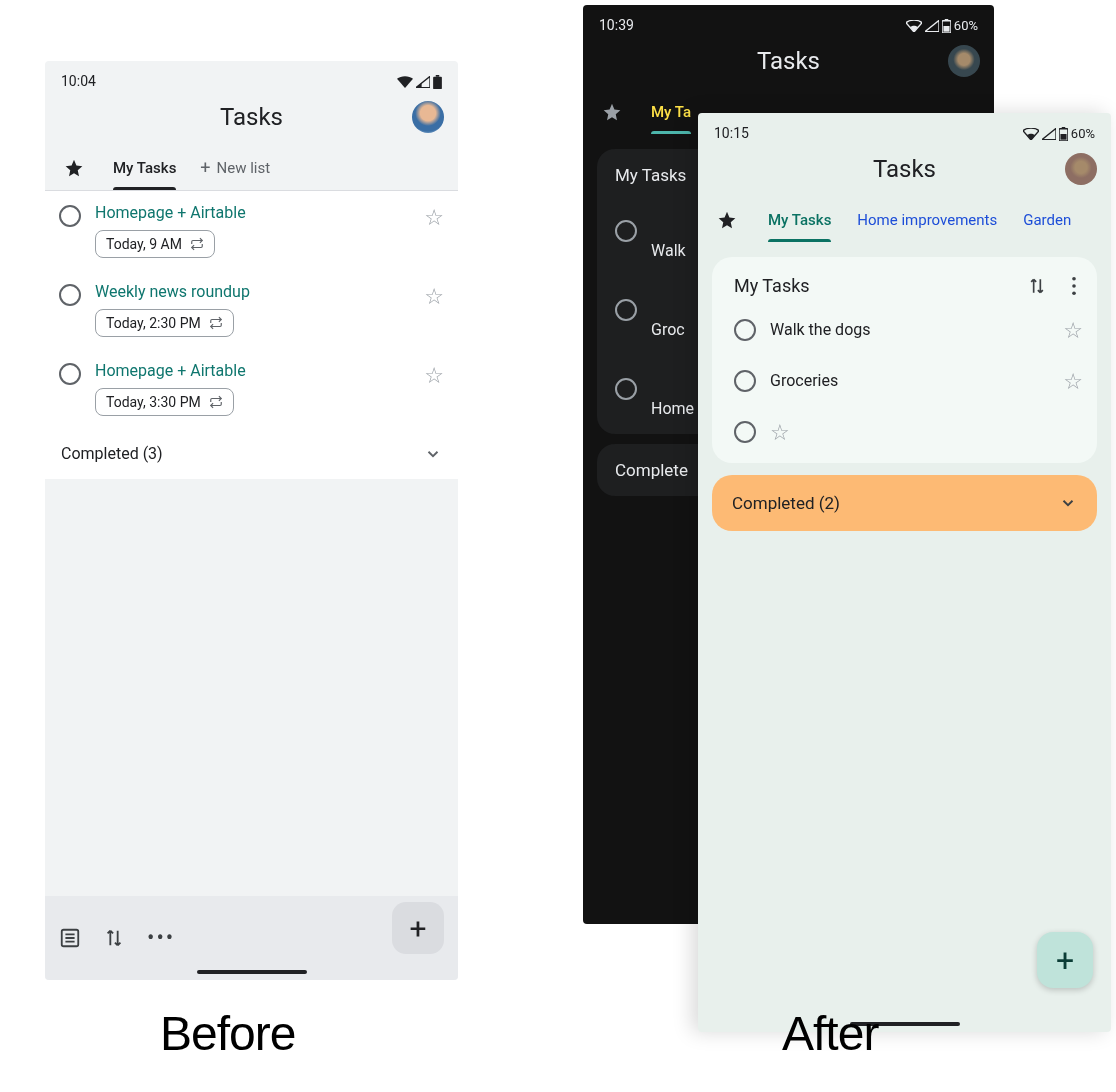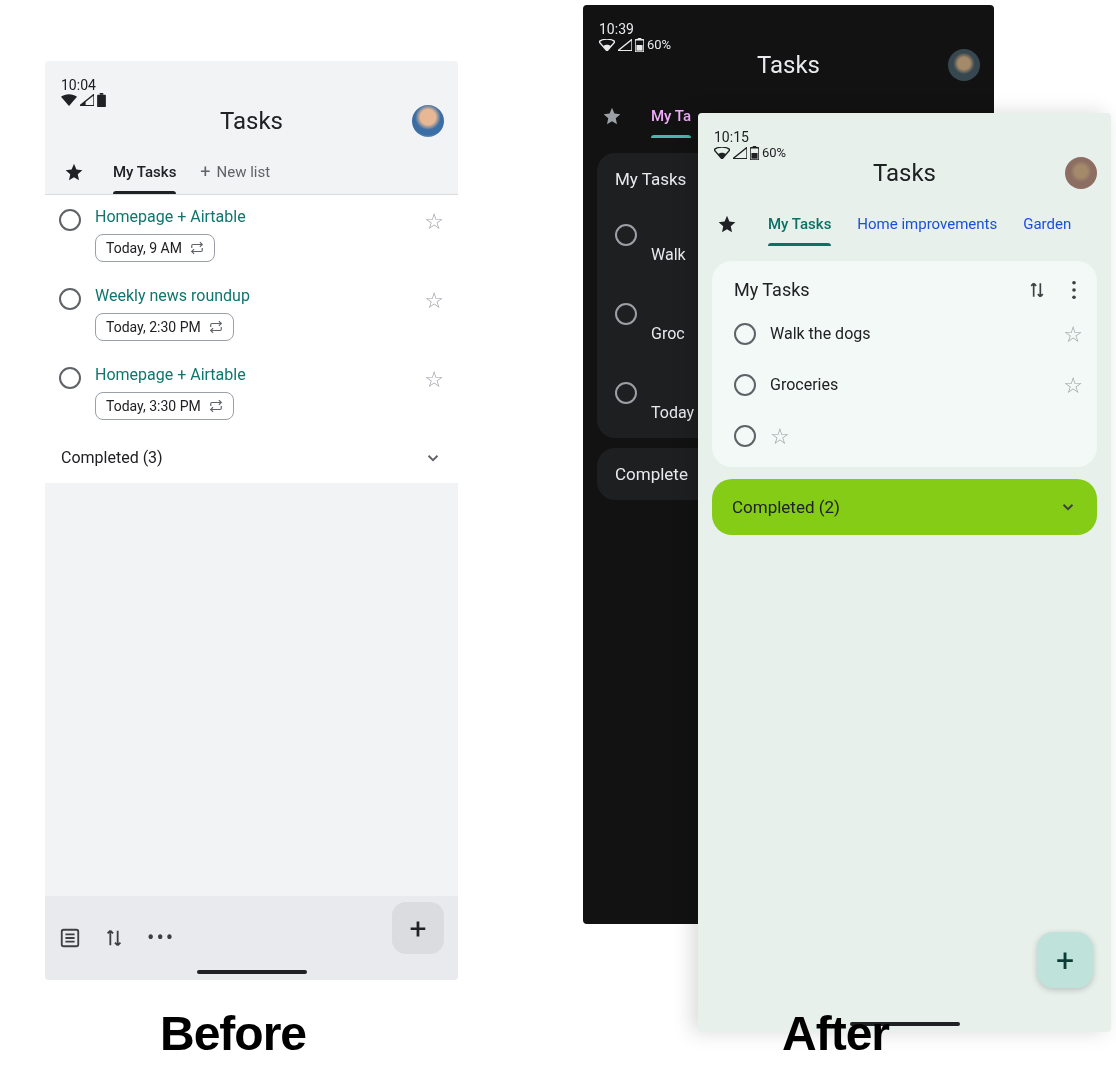--- a/index.html
+++ b/index.html
@@ -1,20 +1,20 @@
 <!DOCTYPE html>
 <html><head>
 <meta charset="utf-8">
 <style>
   * { box-sizing: border-box; margin: 0; padding: 0; font-family: Roboto, -apple-system, BlinkMacSystemFont, "Segoe UI", Arial, sans-serif; }
   body { background: #fff; width: 1116px; height: 1092px; position: relative; overflow: hidden; }
 
   
   .phone { position: absolute; overflow: hidden; border-radius: 4px; }
-  .status-bar { height: 28px; display: flex; align-items: flex-start; justify-content: space-between; padding: 16px 16px; font-size: 14px; flex-direction: column; }
+  .status-bar { height: 28px; display: flex; align-items: flex-end; justify-content: space-between; padding: 0 16px; font-size: 14px; }
   .status-bar .icons { display: flex; align-items: center; gap: 3px; }
   .app-header { position: relative; height: 56px; display: flex; align-items: center; justify-content: center; }
   .app-header .avatar { position: absolute; right: 14px; width: 32px; height: 32px; border-radius: 50%; }
   .tabs { display: flex; align-items: center; padding: 0 14px; gap: 24px; height: 46px; }
   .tabs .star { width: 30px; display:flex; align-items:center; justify-content:center; }
   .tab { font-size: 15px; padding-bottom: 12px; padding-top: 12px; position: relative; cursor: pointer; white-space: nowrap; }
   .tab.active::after { content:""; position:absolute; left:0; right:0; bottom:-1px; height:3px; border-radius:3px 3px 0 0; }
 
   
   .task-row { display:flex; align-items:flex-start; padding: 12px 14px 6px 14px; gap: 14px; }
@@ -25,21 +25,21 @@
   .task-title { font-size:16px; color:#0f766e; }
   .chip { align-self:flex-start; border:1px solid #9aa0a6; border-radius:8px; padding:5px 10px; font-size:14px; color:#202124; display:flex; align-items:center; gap:8px; margin-bottom:6px;}
   .star-out { color:#9aa0a6; font-size:22px; margin-top:2px; }
 
   .completed-row { display:flex; align-items:center; justify-content:space-between; padding: 16px 16px; font-size:16px; }
 
   .bottom-bar { position:absolute; left:0; right:0; bottom:0; height:84px; display:flex; align-items:center; padding: 0 14px; gap:22px; }
   .fab { position:absolute; width:52px; height:52px; border-radius:14px; display:flex; align-items:center; justify-content:center; font-size:30px; }
   .gesture { position:absolute; bottom:6px; left:50%; transform:translateX(-50%); width:110px; height:4px; border-radius:2px; }
 
-  .caption { position:absolute; font-weight:700; font-family: Arial Black, Arial, sans-serif; font-size:48px; letter-spacing:-1px; }
+  .caption { position:absolute; font-weight:400; font-family: Arial Black, Arial, sans-serif; font-size:48px; letter-spacing:-1px; }
 
   
   #before { left:45px; top:61px; width:413px; height:919px; background:#f1f3f4; }
   #before .status-bar { color:#202124; }
   #before .app-header h1 { font-size:24px; font-weight:400; color:#202124; }
   #before .avatar { background: radial-gradient(circle at 50% 38%, #e8b894 0 30%, #3a6ea5 50% 70%, #cfe3f7 100%); }
   #before .tabs { border-bottom:1px solid #dadce0; }
   #before .tab { color:#5f6368; }
   #before .tab.active { color:#202124; font-weight:500; }
   #before .tab.active::after { background:#202124; }
@@ -51,21 +51,21 @@
   #before .fab { right:14px; bottom:26px; background:#dadce0; color:#202124; }
   #before .gesture { background:#202124; }
 
   
   #dark { left:583px; top:5px; width:411px; height:919px; background:#121212; color:#e8eaed; }
   #dark .status-bar { color:#e8eaed; }
   #dark .app-header h1 { font-size:24px; font-weight:400; color:#e8eaed; }
   #dark .avatar { background: radial-gradient(circle at 50% 45%, #a58a6a 0 25%, #37474f 45% 70%, #263238 100%); }
   #dark .tabs .star svg { fill:#9aa0a6; }
   #dark .tab { color:#9aa0a6; }
-  #dark .tab.active { color:#f0abfc; font-weight:500; }
+  #dark .tab.active { color:#fde047; font-weight:500; }
   #dark .tab.active::after { background:#4db6ac; }
   #dark .card { background:#1e1f20; border-radius:18px; margin: 14px 14px 10px 14px; padding: 6px 0; }
   #dark .card-title { padding: 10px 18px 6px; font-size:17px; color:#e8eaed; }
   #dark .task-row.simple { padding: 10px 18px; }
   #dark .task-row.simple .circle { border-color:#9aa0a6; }
   #dark .task-row.simple .task-title { color:#e8eaed;margin-top:40px; }
   #dark .completed-card { background:#1e1f20; border-radius:18px; margin: 0 14px; padding:16px 18px; font-size:17px; color:#e8eaed; }
 
   
   #after { left:698px; top:113px; width:413px; height:919px; background:#e8f0ec; box-shadow:-6px 0 20px rgba(0,0,0,0.15); }
@@ -77,21 +77,21 @@
   #after .tab.active { color:#0b7263; font-weight:500; }
   #after .tab.active::after { background:#0b7263; }
   #after .tabs { gap:26px; overflow:hidden; }
   #after .card { background:#f3f9f6; border-radius:20px; margin: 14px 14px 12px 14px; padding: 4px 0 6px; }
   #after .card-head { display:flex; align-items:center; justify-content:space-between; padding: 14px 14px 8px 22px; }
   #after .card-head h2 { font-size:18px; font-weight:400; color:#202124; }
   #after .card-head .acts { display:flex; align-items:center; gap:18px; color:#3c4043; }
   #after .task-row.simple { padding: 12px 14px 12px 22px; }
   #after .task-row.simple .task-title { color:#202124; }
   #after .star-out { color:#9aa0a6; }
-  #after .completed-card { background:#84cc16; border-radius:20px; margin: 0 14px; padding:18px 20px; display:flex; align-items:center; justify-content:space-between; font-size:17px; color:#202124; }
+  #after .completed-card { background:#fdba74; border-radius:20px; margin: 0 14px; padding:18px 20px; display:flex; align-items:center; justify-content:space-between; font-size:17px; color:#202124; }
   #after .fab { right:18px; bottom:44px; background:#bfe3da; color:#0b3d36; border-radius:16px; width:56px; height:56px; font-size:32px; box-shadow:0 2px 6px rgba(0,0,0,0.2); }
   #after .gesture { background:#202124; }
 
   .dots { font-size:22px; letter-spacing:2px; line-height:0; }
 </style>
 </head>
 <body>
 
 <div id="before" class="phone">
   <div class="status-bar">
@@ -245,21 +245,21 @@
     <div class="task-row simple">
       <div class="circle"></div>
       <span class="task-title">Walk</span>
     </div>
     <div class="task-row simple">
       <div class="circle"></div>
       <span class="task-title">Groc</span>
     </div>
     <div class="task-row simple">
       <div class="circle"></div>
-      <span class="task-title">Today</span>
+      <span class="task-title">Home</span>
     </div>
   </div>
 
   <div class="completed-card">
     <span>Complete</span>
   </div>
 </div>
 
 <div id="after" class="phone">
   <div class="status-bar">

